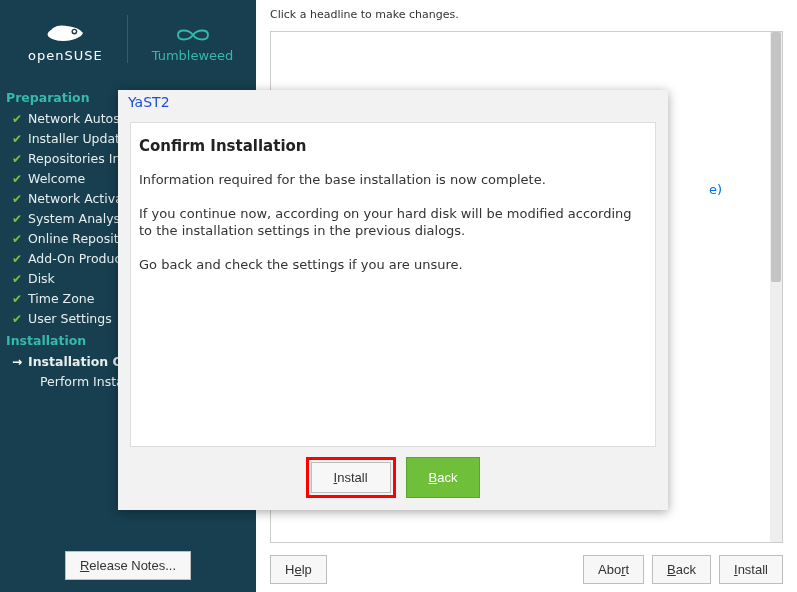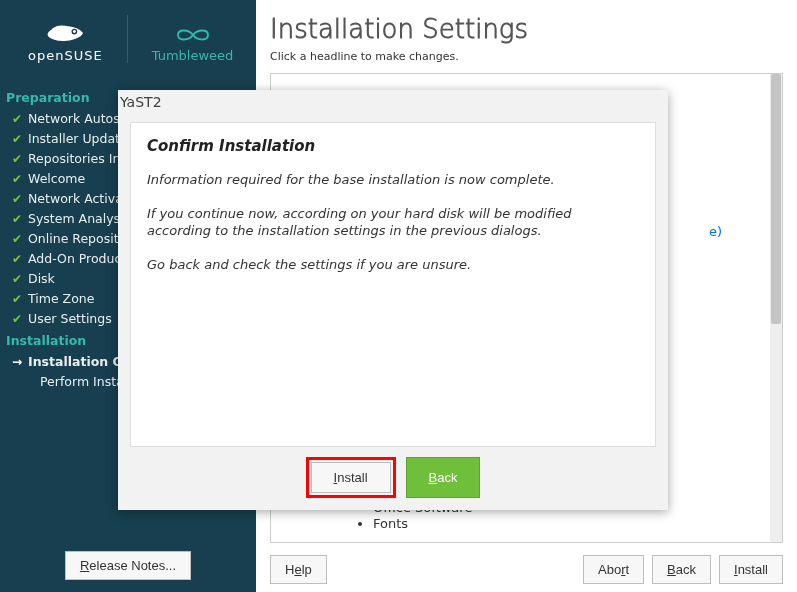--- a/index.html
+++ b/index.html
@@ -33,22 +33,22 @@
   .panel ul { list-style: disc; margin-left: 0; padding-left: 16px; }
   .panel ul li { margin: 1px 16px; }
   .panel-scroll { position: absolute; top: 0; right: 0; width: 12px; height: 100%; background: #eee; }
   .scroll-thumb { position: absolute; top: 0; width: 10px; left: 1px; height: 250px; background: #c4c4c4; border-radius: 2px; }
   .bottom-bar { display: flex; align-items: center; gap: 8px; padding-top: 4px; }
   .bottom-bar .spacer { flex: 1; }
   .u { text-decoration: underline; }
 
   
   .modal { position: absolute; left: 118px; top: 90px; width: 550px; height: 420px; background: #f2f2f2; box-shadow: 0 2px 10px rgba(0,0,0,.35); z-index: 10; display: flex; flex-direction: column; }
-  .modal-title { font-size: 14px; color: #404040; padding: 4px 2px; font-weight: normal; }
-  .modal-body { flex: 1; background: #fff; margin: 8px 12px 4px 12px; border: 1px solid #ddd; padding: 14px 16px; font-size: 13px; color: #333; font-style: italic; }
+  .modal-title { font-size: 14px; color: #1d4ed8; padding: 4px 10px; font-weight: normal; }
+  .modal-body { flex: 1; background: #fff; margin: 8px 12px 4px 12px; border: 1px solid #ddd; padding: 14px 8px; font-size: 13px; color: #333; }
   .modal-body h3 { font-size: 15px; font-weight: bold; margin-bottom: 12px; color: #222; }
   .modal-body p { margin: 16px 0; line-height: 1.35; }
   .modal-footer { display: flex; justify-content: center; gap: 10px; padding: 6px 0 12px 0; }
   .btn-green { background: #70bf3b; border: 1px solid #5aa52f; color: #fff; padding: 7px 22px; font-size: 13px; cursor: pointer; }
   .btn-plain { background: #f7f7f7; border: 1px solid #bdbdbd; color: #333; padding: 7px 22px; font-size: 13px; cursor: pointer; }
   .highlight-box { border: 3px solid #ff0000; padding: 2px; display: inline-block; }
 </style>
 </head>
 <body>
 
@@ -137,21 +137,20 @@
     </nav>
 
     <div class="release-notes-wrap">
       <button class="btn">
         <span><span class="u">R</span><span>elease Notes...</span></span>
       </button>
     </div>
   </aside>
 
   <main class="content">
-    <h1 class="title">Installation Settings</h1>
     <div class="subtitle">Click a headline to make changes.</div>
 
     <div class="panel">
       <div class="panel-inner">
         <div style="height:140px"></div>
         <div style="text-align:right;color:#0073e6">e)</div>
         <div style="height:260px"></div>
         <ul>
           <li>Office Software</li>
           <li>Fonts</li>

